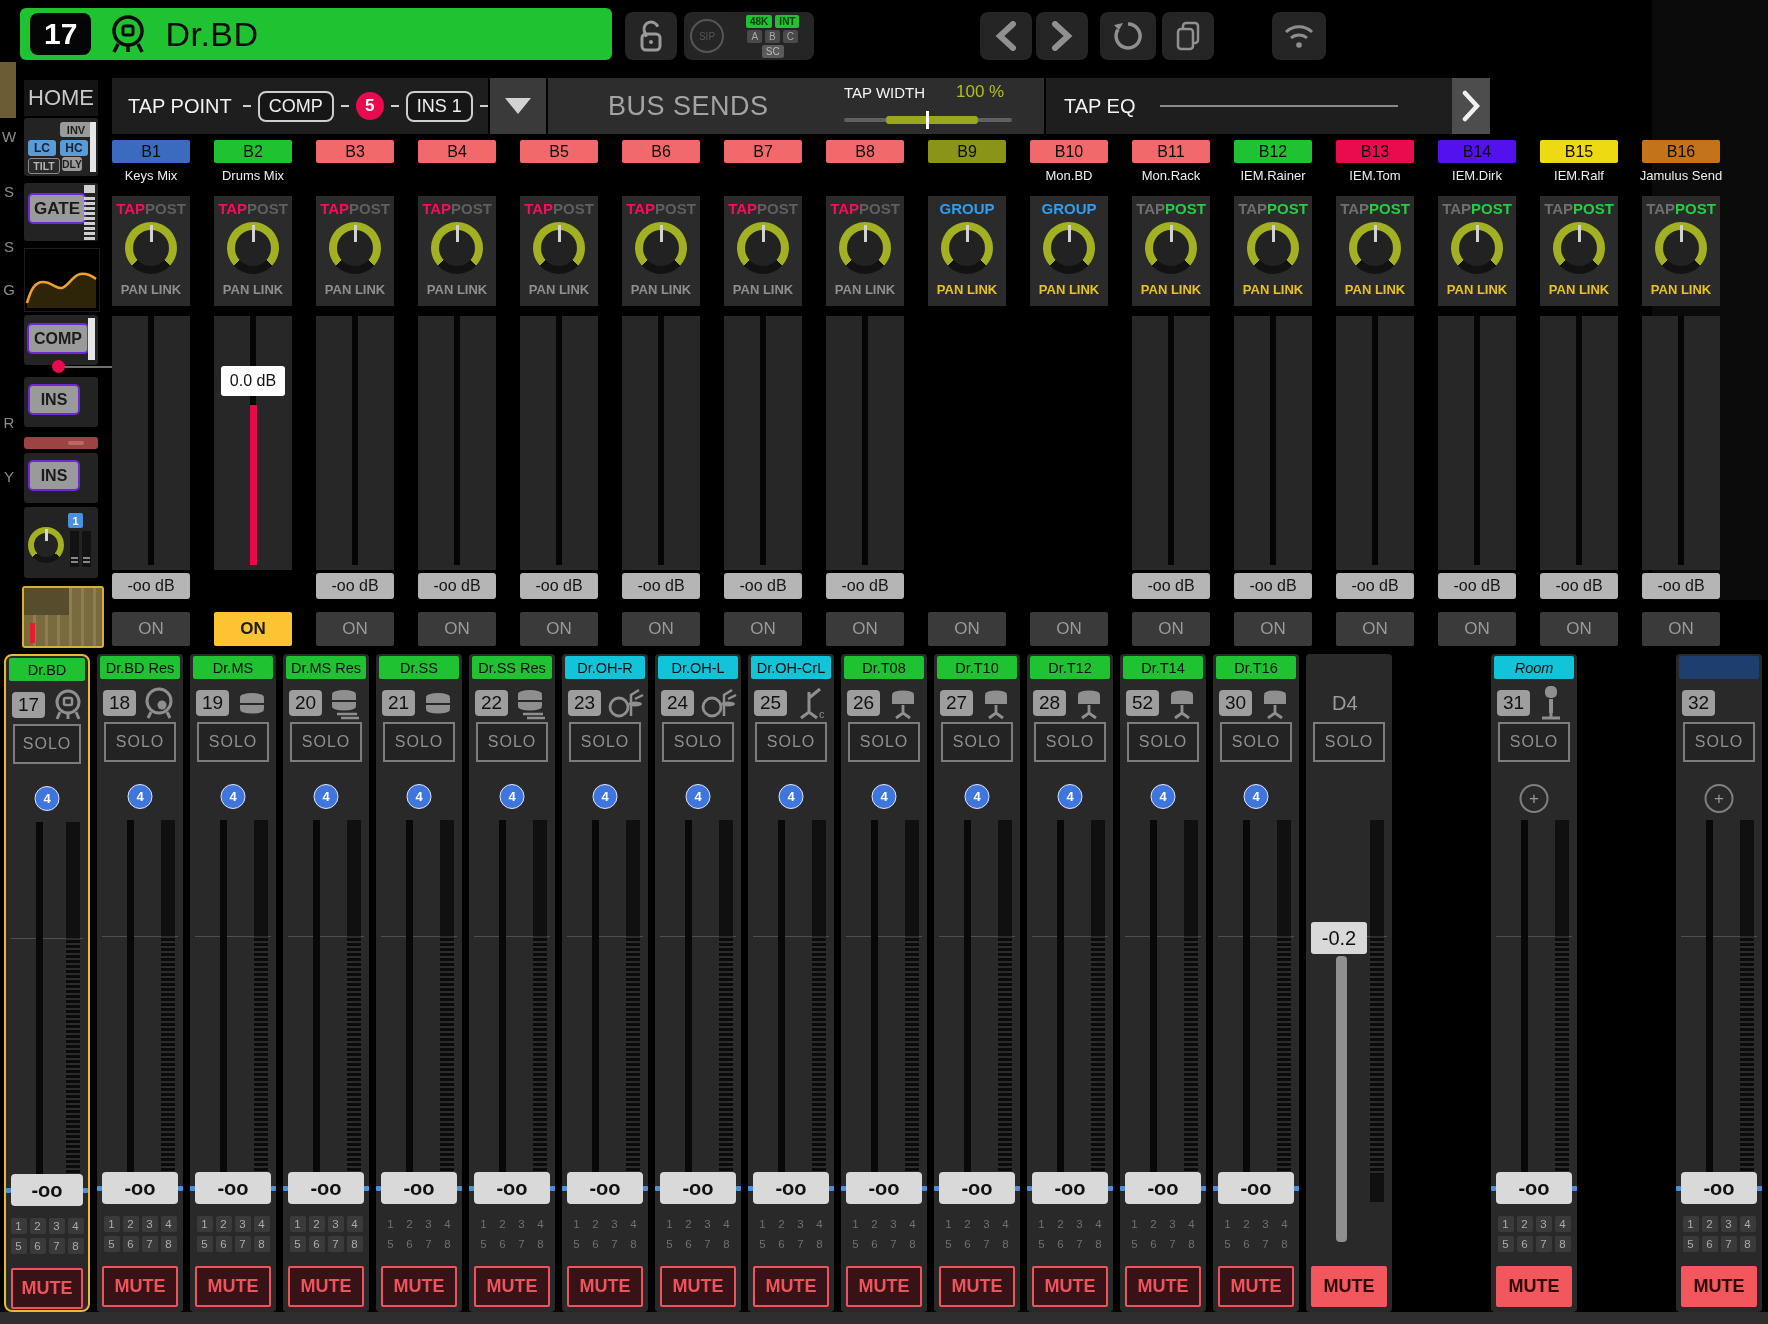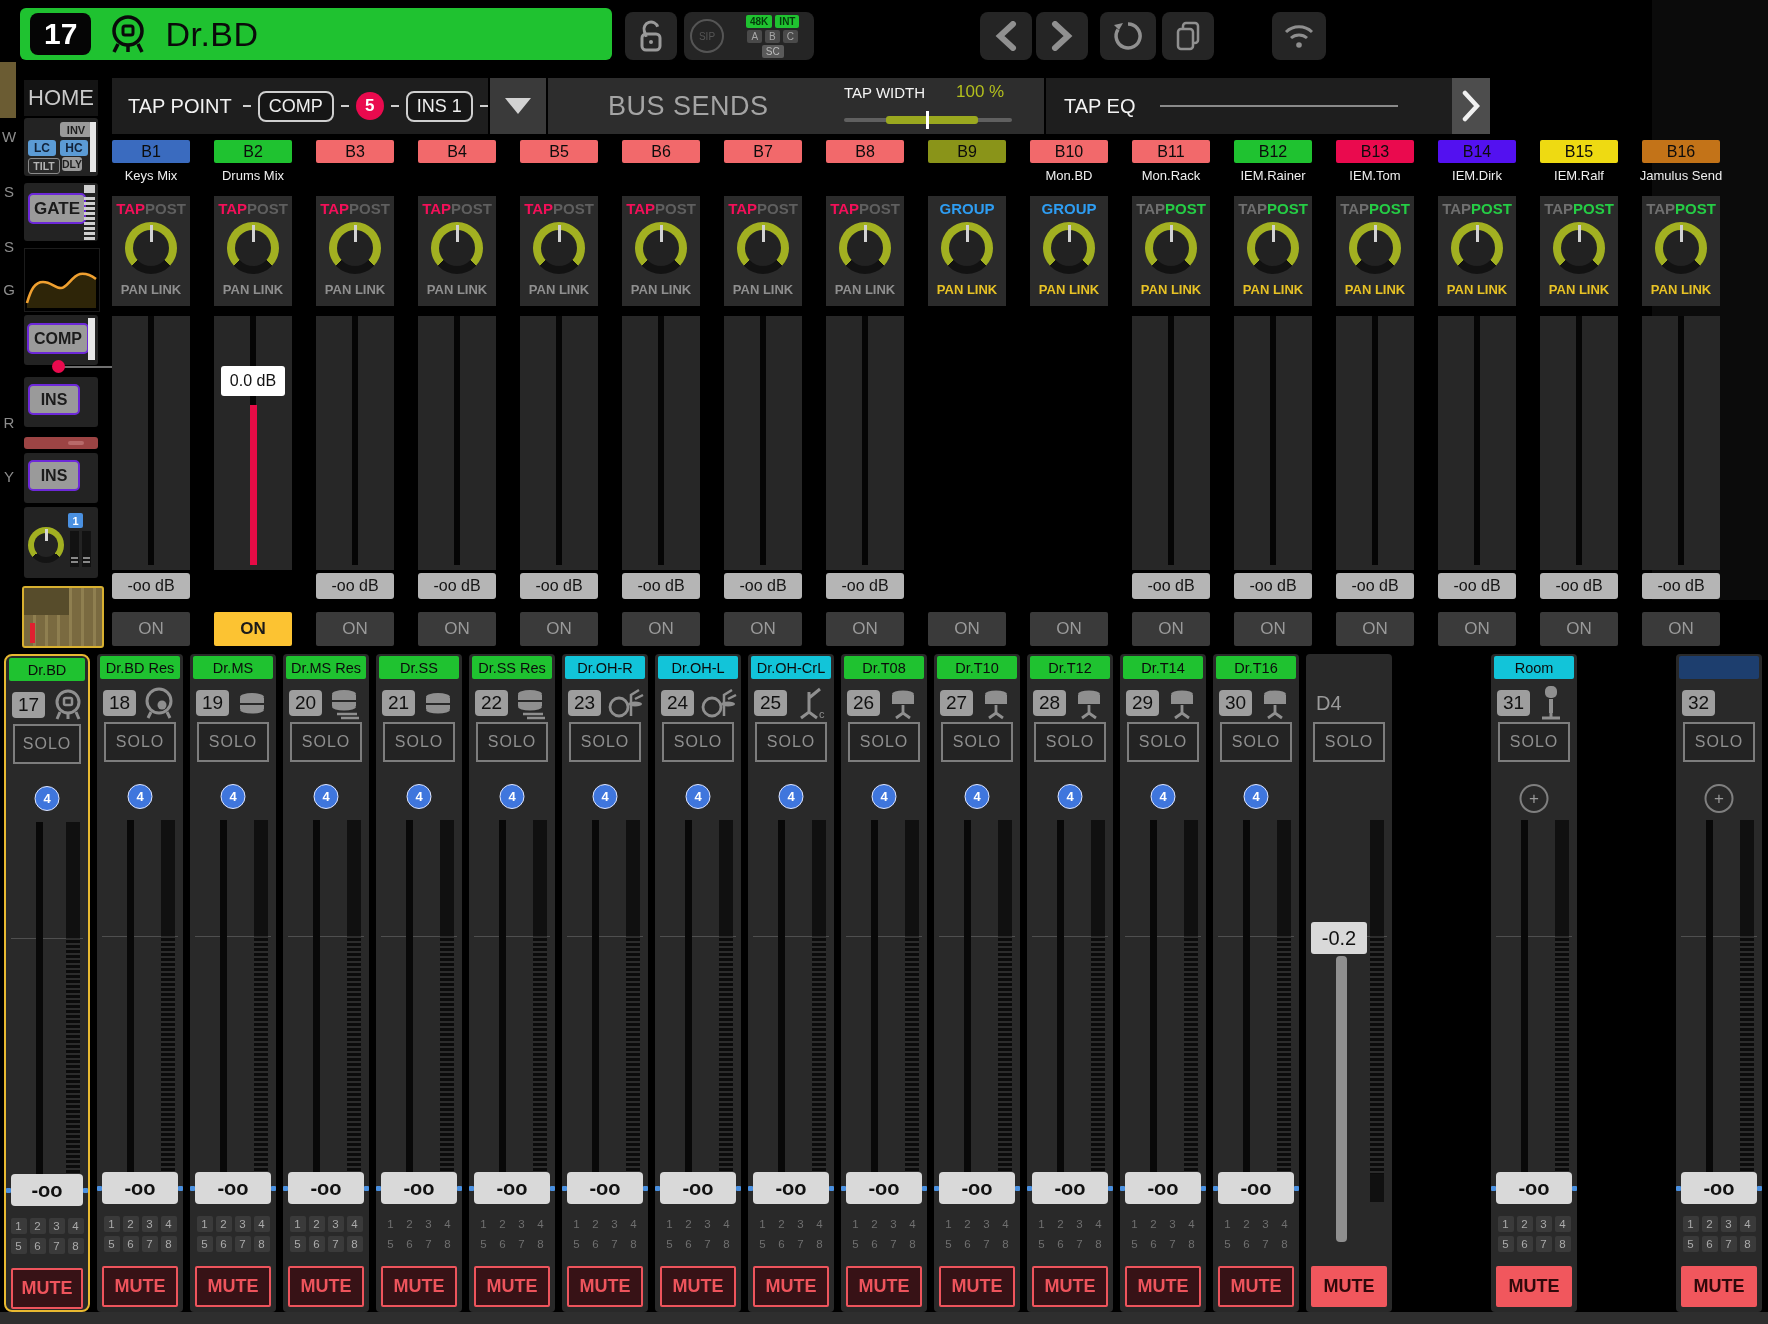--- a/index.html
+++ b/index.html
@@ -115,21 +115,21 @@
   .bus-on.active{background:#fcc332;color:#1a1a1a;font-weight:bold;}
   
   #striprow{left:4px;top:654px;width:1764px;height:658px;display:flex;gap:7px;align-items:flex-start;}
   .strip{width:86px;height:658px;background:#292929;border-radius:4px;position:relative;flex:none;
          box-sizing:border-box;}
   .strip.selected{border:2px solid #e8b931;border-radius:8px;}
   .strip-tag{position:absolute;left:3px;top:2px;right:3px;height:23px;border-radius:2px;color:#0c0c0c;
              font-size:14.5px;display:flex;align-items:center;justify-content:center;white-space:nowrap;}
   .iconrow{position:absolute;left:6px;top:30px;right:2px;height:38px;display:flex;align-items:center;gap:5px;}
   .numchip{background:#9e9e9e;color:#111;font-size:19px;border-radius:4px;padding:1px 6px;line-height:24px;}
-  .d4name{color:#9a9a9a;font-size:20px;padding-left:4px;}
+  .d4name{color:#9a9a9a;font-size:20px;padding-left:4px;margin-left:16px;}
   .solo{position:absolute;left:7px;top:68px;right:7px;height:40px;background:#232323;border:2px solid #7d7d7d;
         color:#8f8f8f;font-size:16px;letter-spacing:1px;display:flex;align-items:center;justify-content:center;
         box-sizing:border-box;}
   .badge{position:absolute;left:50%;top:130px;transform:translateX(-50%);}
   .badge.four{width:23px;height:23px;border-radius:50%;background:#3f76dd;border:1.5px solid #dfe6ff;
         color:#fff;font-size:13px;font-weight:bold;display:flex;align-items:center;justify-content:center;}
   .badge.plus{width:25px;height:25px;border-radius:50%;border:2px solid #7f7f7f;color:#999;font-size:17px;
         display:flex;align-items:center;justify-content:center;background:transparent;}
   .zline{position:absolute;left:5px;right:5px;top:282px;height:1px;background:#4f4f4f;}
   .ftrack{position:absolute;left:30px;top:166px;width:7px;height:382px;background:#080808;}
@@ -1093,21 +1093,21 @@
           <span class="dcell">6</span>
           <span class="dcell">7</span>
           <span class="dcell">8</span>
         </div>
       </div>
     <div class="mute outline">MUTE</div>
   </div>
     <div class="strip">
     <div class="strip-tag" style="background: rgb(31, 194, 48);">Dr.T14</div>
     <div class="iconrow">
-      <span class="numchip">29</span>
+      <span class="numchip">52</span>
       <span class="cicon">
           <svg width="36" height="36" viewBox="0 0 36 36">
             <ellipse cx="18" cy="9" rx="11" ry="3.5" fill="#8f8f8f"></ellipse>
             <rect x="7" y="10" width="22" height="9" fill="#8f8f8f"></rect>
             <path d="M18 20 L18 29 M11 33 L18 28 L25 33" stroke="#8f8f8f" stroke-width="2.8" fill="none"></path>
           </svg>
         </span>
 
     </div>
     <div class="solo">SOLO</div>
@@ -1185,21 +1185,21 @@
 
     <i class="fmeter">
         <i></i>
       </i>
     <i class="d4bar" style="display: block;"></i>
     <div class="d4label" style="display: flex;">-0.2</div>
 
     <div class="mute solid">MUTE</div>
   </div>
     <div class="strip" style="margin-left: 92px;">
-    <div class="strip-tag" style="background: rgb(18, 196, 217);">Room</div>
+    <div class="strip-tag" style="background: rgb(18, 196, 217); font-style: italic;">Room</div>
     <div class="iconrow">
       <span class="numchip">31</span>
       <span class="cicon">
           <svg width="32" height="38" viewBox="0 0 32 38">
             <rect x="10" y="2" width="12" height="12" rx="5" fill="#8f8f8f"></rect>
             <rect x="14" y="15" width="4" height="14" fill="#8f8f8f"></rect>
             <path d="M7 34 L25 34 M16 29 L16 34" stroke="#8f8f8f" stroke-width="3"></path>
           </svg>
         </span>
 

